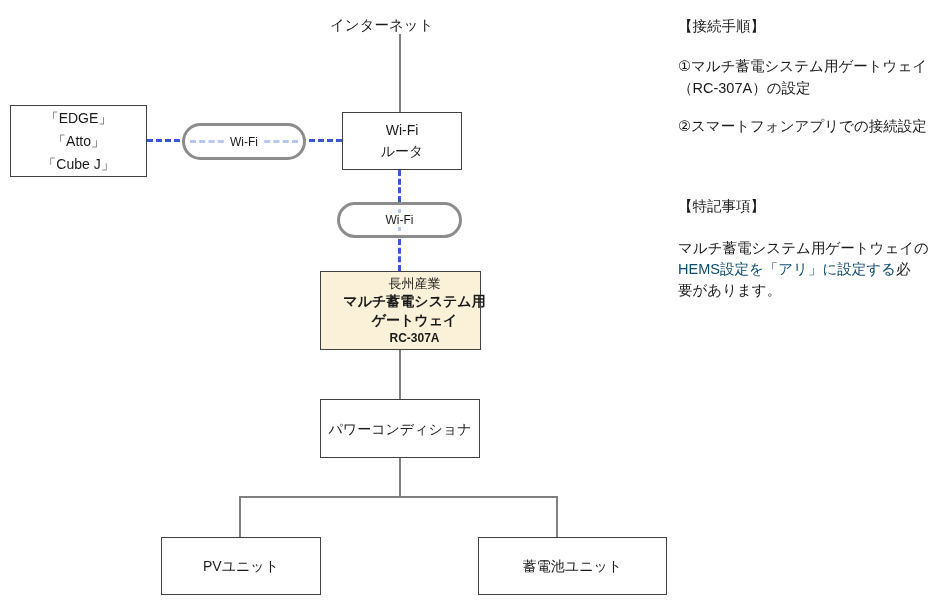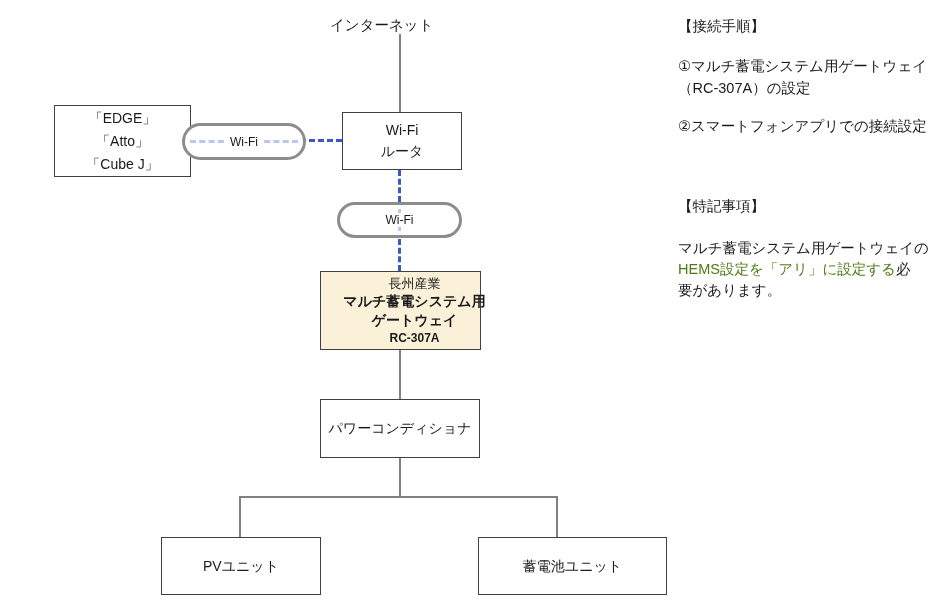--- a/index.html
+++ b/index.html
@@ -3,27 +3,27 @@
 <meta charset="utf-8">
 <style>
   html,body{margin:0;padding:0;background:#ffffff;}
   body{font-family:"Liberation Sans","DejaVu Sans",sans-serif;color:#1a1a1a;}
   .canvas{position:relative;width:929px;height:608px;background:#ffffff;overflow:hidden;}
 
   
   .box{position:absolute;background:#ffffff;border:1.5px solid #404040;
        display:flex;flex-direction:column;align-items:center;justify-content:center;
        text-align:center;font-size:14px;line-height:22px;box-sizing:border-box;white-space:nowrap;}
-  .box-left-device{left:10px;top:105px;width:137px;height:72px;line-height:23px;margin-left:44px;}
+  .box-left-device{left:10px;top:105px;width:137px;height:72px;line-height:23px;}
   .box-router{left:342px;top:112px;width:120px;height:58px;line-height:21px;}
   .box-gateway{left:320px;top:271px;width:161px;height:79px;background:#fbf0d8;line-height:normal;padding-left:28px;}
   .gw-maker{font-size:13px;font-weight:500;line-height:17px;}
   .gw-name{font-size:14px;font-weight:bold;line-height:19px;}
   .gw-model{font-size:12px;font-weight:700;line-height:16px;}
-  .box-pc{left:320px;top:399px;width:160px;height:59px;font-family:Liberation Serif, serif;}
+  .box-pc{left:320px;top:399px;width:160px;height:59px;}
   .box-pv{left:161px;top:537px;width:160px;height:58px;}
   .box-batt{left:478px;top:537px;width:189px;height:58px;}
 
   
   .gline{position:absolute;background:#808080;}
   .l-internet{left:399px;top:34px;width:2px;height:78px;}
   .l-gw-pc{left:399px;top:350px;width:2px;height:49px;}
   .l-pc-down{left:399px;top:458px;width:2px;height:39px;}
   .l-branch-h{left:239px;top:496px;width:319px;height:2px;}
   .l-branch-left{left:239px;top:496px;width:2px;height:41px;}
@@ -50,21 +50,21 @@
   .top-label{position:absolute;left:330px;top:16px;width:140px;text-align:left;
         font-size:14.5px;white-space:nowrap;}
 
   
   .note{position:absolute;left:678px;font-size:14.5px;line-height:21px;white-space:nowrap;color:#1a1a1a;}
   .n-proc-head{top:16px;}
   .n-step1{top:55px;line-height:22px;}
   .n-step2{top:116px;}
   .n-spec-head{top:196px;}
   .n-spec-body{top:238px;}
-  .red{color:#4d7c0f;}
+  .red{color:#0c4a6e;}
 </style>
 </head>
 <body>
 
 <div class="canvas">
 
   <div class="top-label">インターネット</div>
   <div class="gline l-internet"></div>
 
   <div class="gline l-gw-pc"></div>

